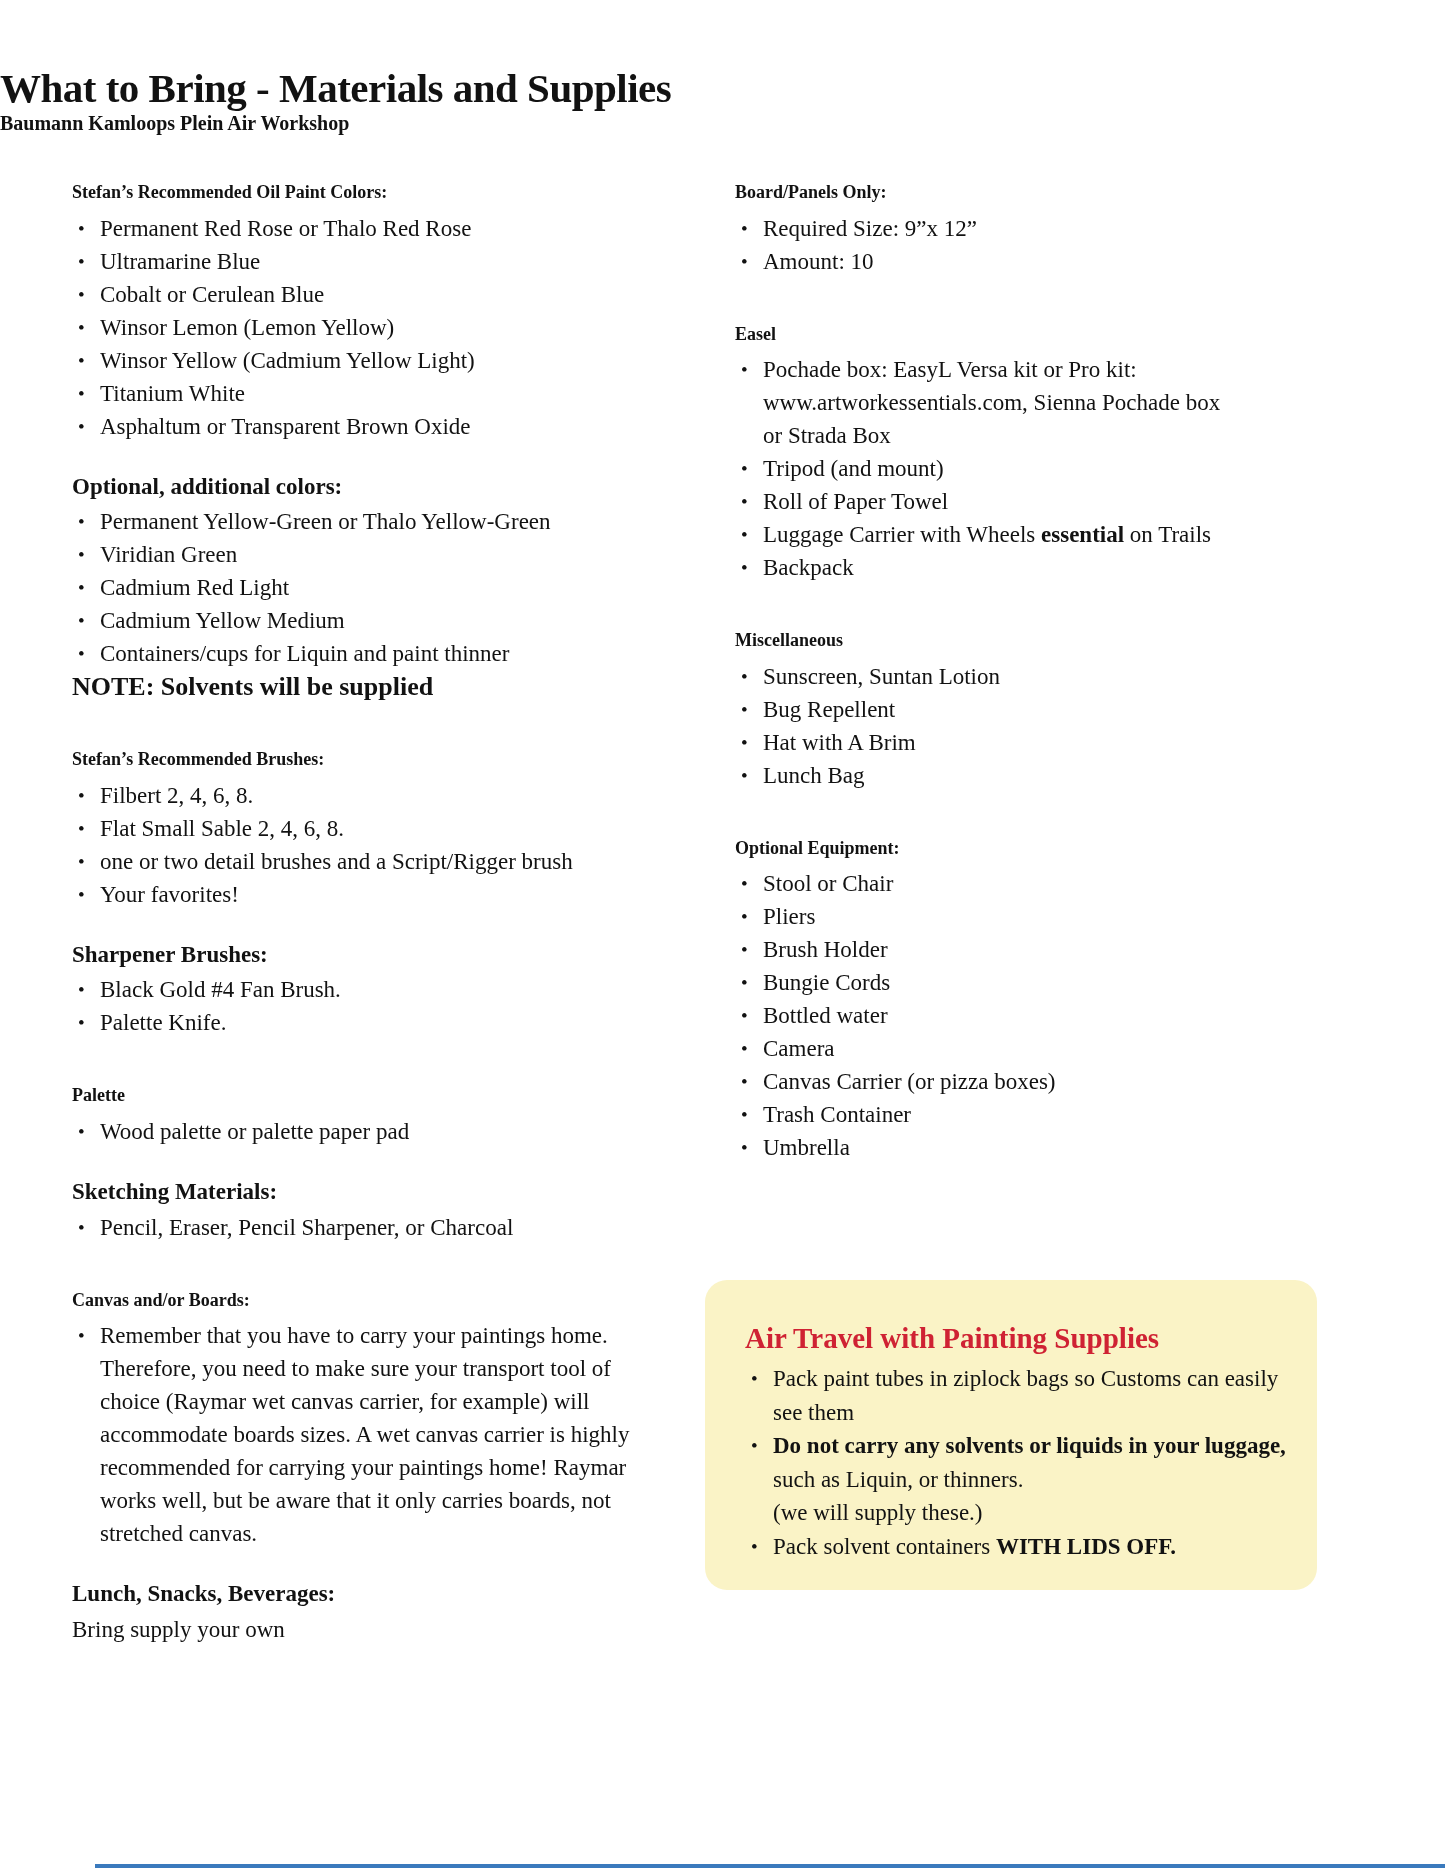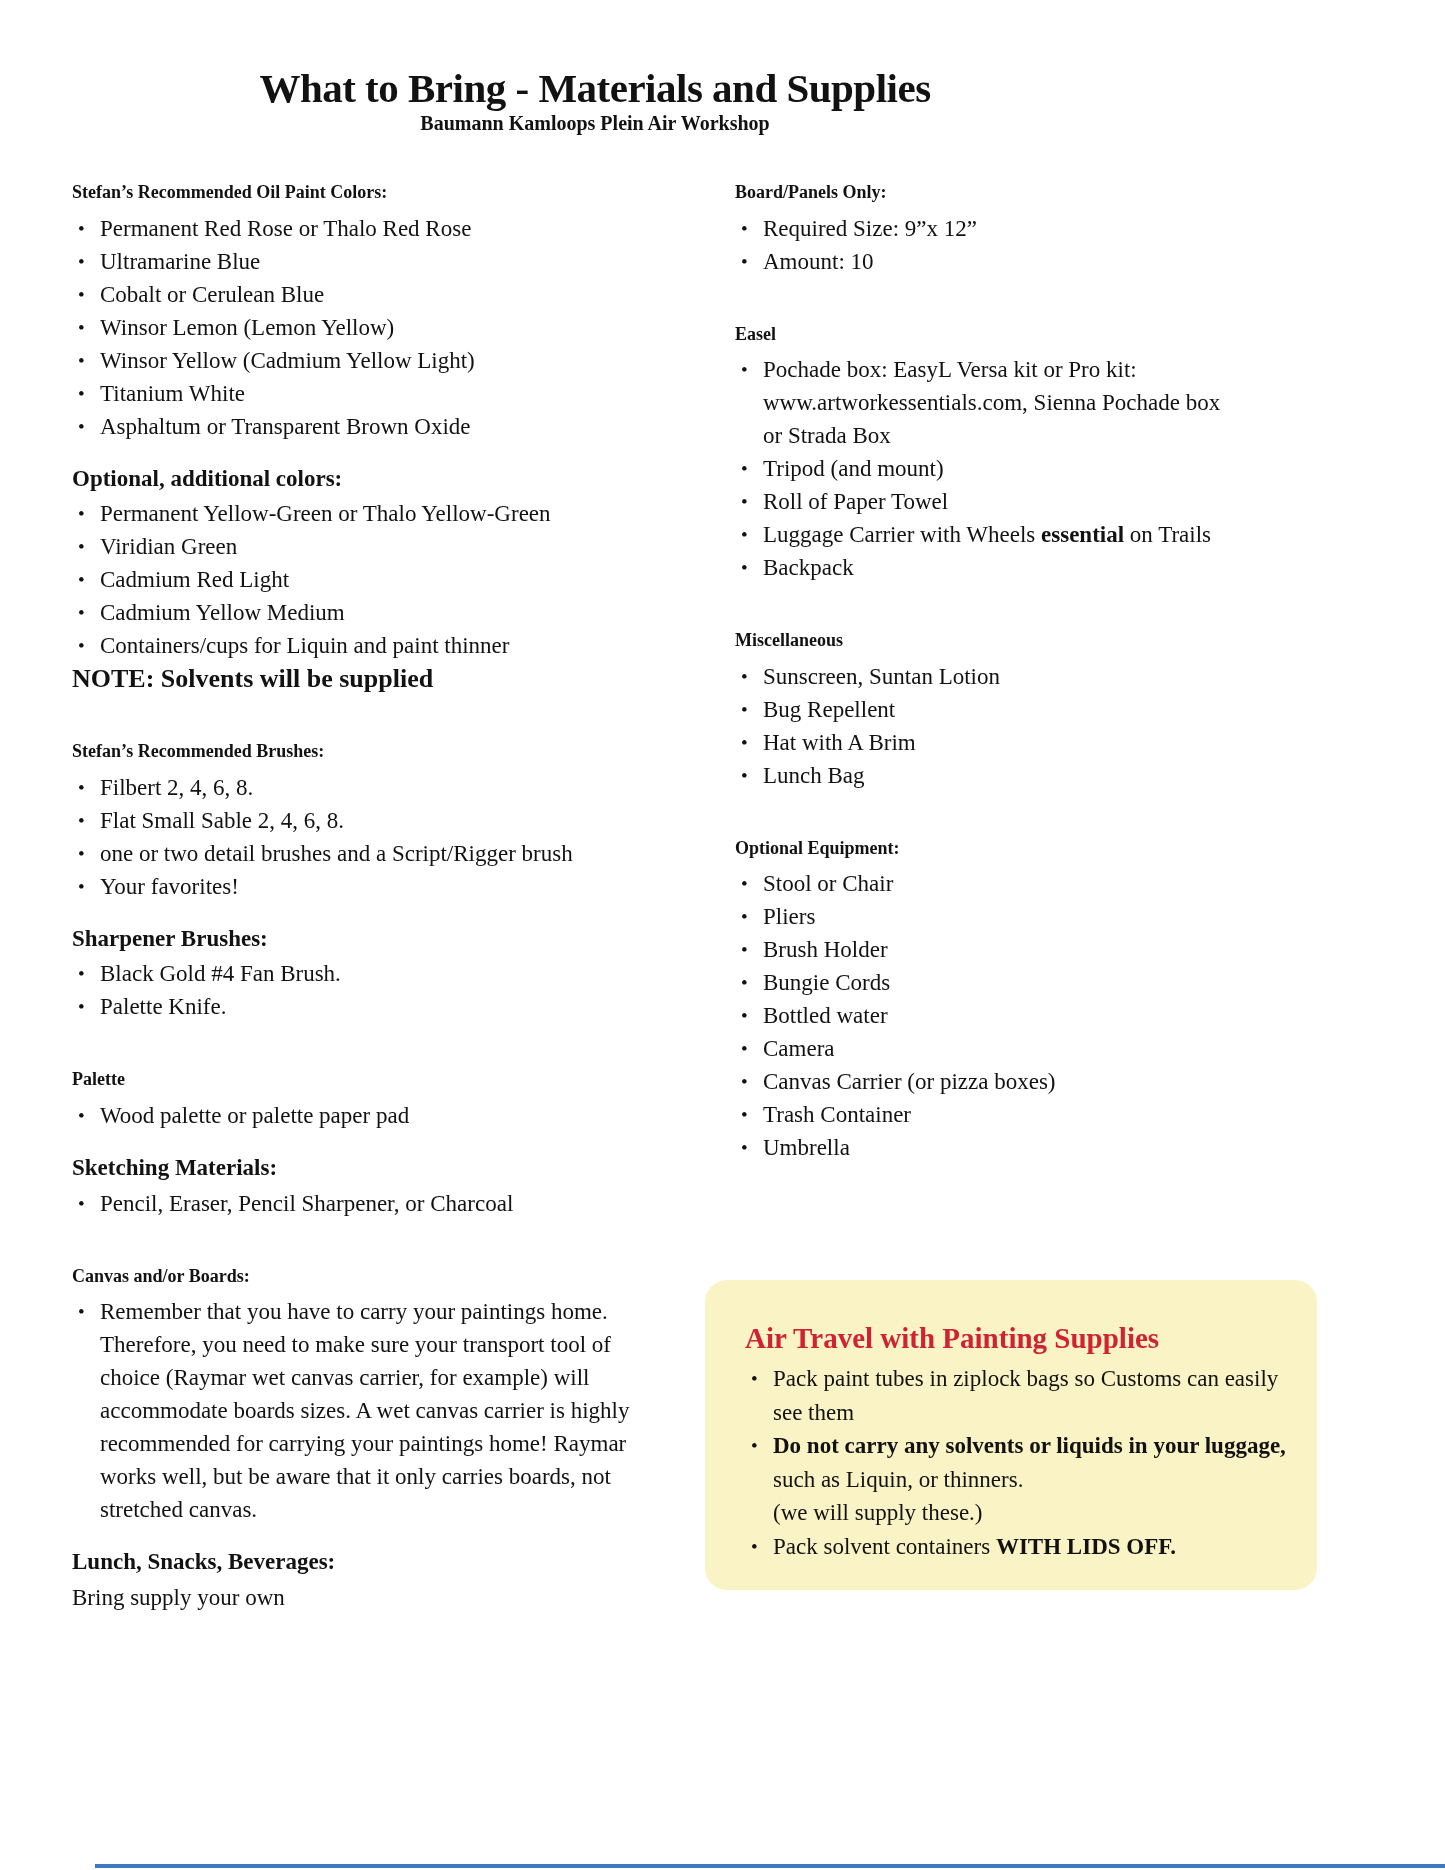--- a/index.html
+++ b/index.html
@@ -4,30 +4,30 @@
 <style>
   html,body { margin:0; padding:0; background:#ffffff; }
   .page {
     position:relative;
     width:1445px; height:1870px;
     background:#ffffff;
     color:#121212;
     font-family:"Liberation Serif", serif;
     overflow:hidden;
   }
-  header { position:absolute; top:64px; left:8px; width:1174px; text-align:center; }
+  header { position:absolute; top:64px; left:0; width:1174px; text-align:left; }
   h1.title { margin:0; font-size:41px; font-weight:700; letter-spacing:-0.5px; }
   .subtitle { font-size:20px; margin-top:0;font-weight:bold; }
 
   .col { position:absolute; top:182px; }
   .col-left  { left:72px;  width:572px; }
   .col-right { left:735px; width:600px; }
 
   .sec { margin-top:46px; }
-  .sec.small { margin-top:22px; }
+  .sec.small { margin-top:30px; }
   .sec:first-child { margin-top:0; }
 
   .sec-h { margin:0 0 8px 0; font-weight:700; line-height:1.2; }
   .sec-h.large { font-size:18px; }
   .sec-h.small { font-size:23px; margin-bottom:5px; }
 
   ul.bullets { list-style:none; margin:0; padding:0; }
   ul.bullets li { display:flex; font-size:23px; line-height:33px; }
   .dot { flex:none; width:22px; padding-left:6px; font-size:19px; }
   .btxt { flex:1; }

